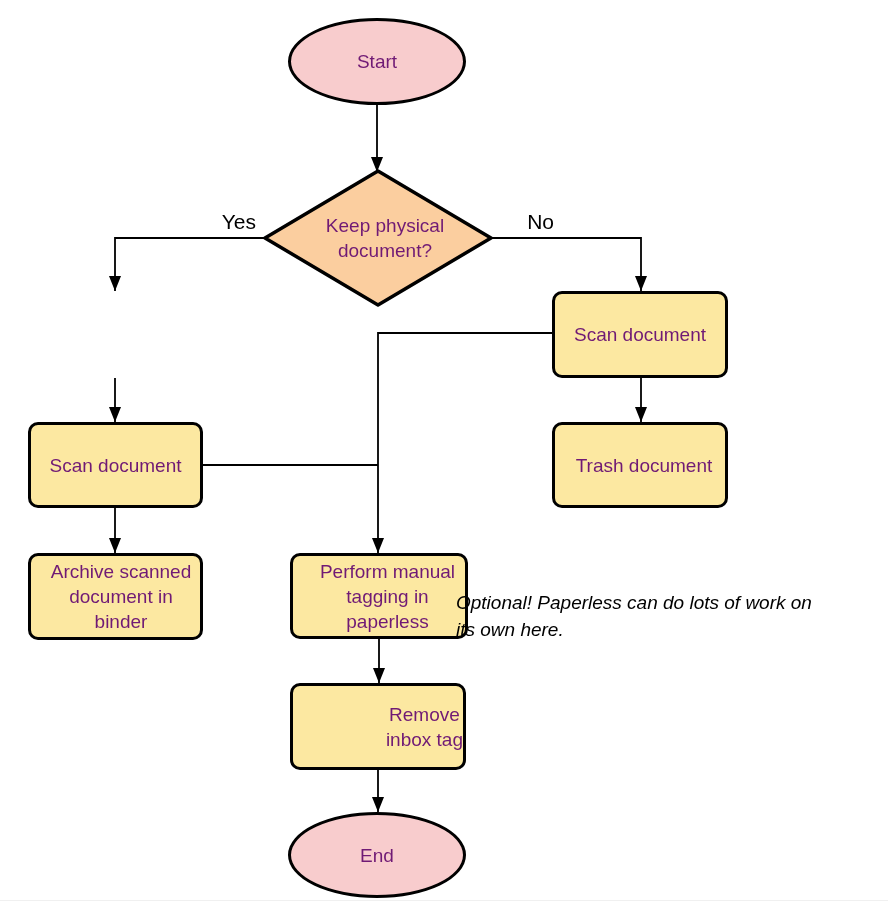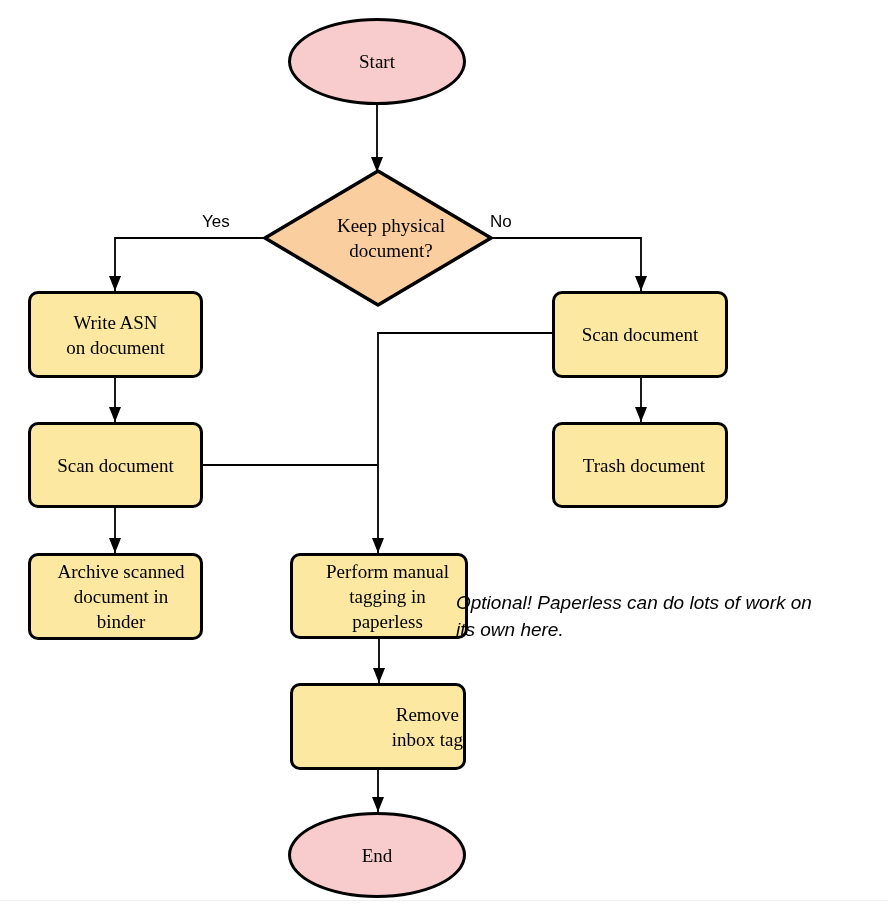--- a/index.html
+++ b/index.html
@@ -27,51 +27,50 @@
     position: absolute;
     z-index: 2;
     display: flex;
     align-items: center;
     justify-content: center;
     text-align: center;
     font-size: 19px;
     line-height: 25px;
     white-space: pre-line;
     box-sizing: border-box;
-    color: #000000;
-    font-family: Liberation Serif, serif;
+    color: #701a75;
   }
   .process {
     border: 3px solid #000000;
     border-radius: 10px;
   }
   .terminator {
     border: 3.5px solid #000000;
     border-radius: 50%;
   }
   .edge-label {
     position: absolute;
     z-index: 2;
-    font-size: 17px;
+    font-size: 21px;
     line-height: 22px;
-    text-align: left;
+    text-align: right;
   }
   
   #node-start      { left: 288px; top: 18px;  width: 178px; height: 87px; }
-  #node-decision-label { left: 296px; top: 207px; width: 190px; height: 62px; background: transparent; }
+  #node-decision-label { left: 290px; top: 207px; width: 190px; height: 62px; background: transparent; }
   #node-write-asn  { left: 28px;  top: 291px; width: 175px; height: 87px; }
   #node-scan-left  { left: 28px;  top: 422px; width: 175px; height: 86px; }
   #node-archive    { left: 28px;  top: 553px; width: 175px; height: 87px; }
   #node-scan-right { left: 552px; top: 291px; width: 176px; height: 87px; }
   #node-trash      { left: 552px; top: 422px; width: 176px; height: 86px; }
   #node-tagging    { left: 290px; top: 553px; width: 178px; height: 86px; padding-left: 17px; }
   #node-remove     { left: 290px; top: 683px; width: 176px; height: 87px; }
   #node-end        { left: 288px; top: 812px; width: 178px; height: 86px; }
   #label-yes       { left: 202px; top: 211px; width: 54px; }
-  #label-no        { left: 490px; top: 211px; width: 50px; }
+  #label-no        { left: 504px; top: 211px; width: 50px; }
   #note {
     position: absolute;
     z-index: 2;
     left: 456px; top: 589px;
     width: 407px;
     font-size: 19px;
     line-height: 27px;
     font-style: italic;
     white-space: pre-line;
     text-align: left;
@@ -115,24 +114,20 @@
   </div>
 
   <div class="node" id="node-decision-label">
     <span>Keep physical
 document?</span>
   </div>
 
   <div class="edge-label" id="label-yes">Yes</div>
   <div class="edge-label" id="label-no">No</div>
 
-  <div class="node process" id="node-write-asn" style="background: rgb(252, 232, 161);">
-    <span>Write ASN
-on document</span>
-  </div>
 
   <div class="node process" id="node-scan-left" style="background: rgb(252, 232, 161);">
     <span>Scan document</span>
   </div>
 
   <div class="node process" id="node-archive" style="background: rgb(252, 232, 161); padding-left: 11px;">
     <span>Archive scanned
 document in
 binder</span>
   </div>

